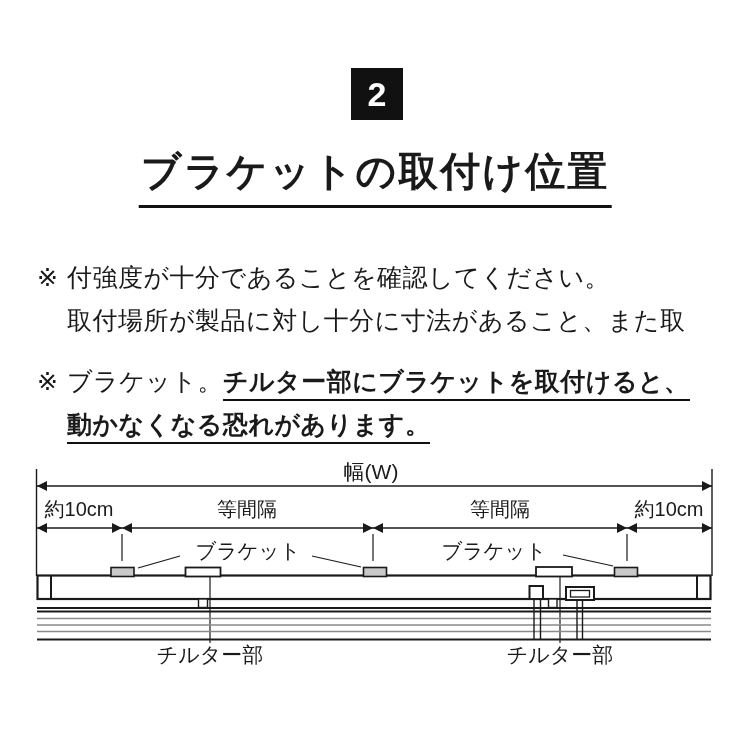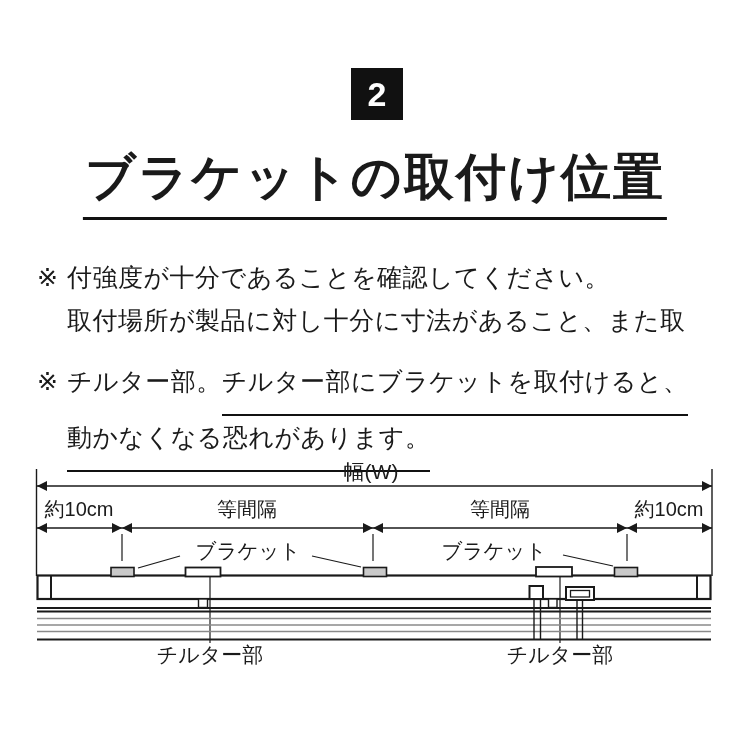--- a/index.html
+++ b/index.html
@@ -8,32 +8,32 @@
     font-family:"Liberation Sans","DejaVu Sans",sans-serif;color:#1a1a1a;
     overflow:hidden;
   }
   .step-badge{
     position:absolute;left:351px;top:68px;width:52px;height:52px;
     background:#111111;color:#ffffff;display:flex;align-items:center;justify-content:center;
     font-size:34px;font-weight:bold;
   }
   .page-title{
     position:absolute;top:144px;left:50%;transform:translateX(-50%);
-    font-size:50px;font-weight:bold;letter-spacing:2px;white-space:nowrap;
+    font-size:40px;font-weight:bold;letter-spacing:2px;white-space:nowrap;
     border-bottom:3px solid #111;padding:0 2px 6px 2px;
   }
   .notes{position:absolute;left:37px;top:256px;width:680px;}
   .note{display:flex;margin-bottom:18px;}
   .note .marker{width:30px;flex:0 0 30px;font-size:25px;line-height:43px;}
   .note .note-text{font-size:25px;line-height:43px;letter-spacing:0.5px;}
   .bold-warn{
-    font-weight:normal;
+    font-weight:bold;
     display:inline-block;
     border-bottom:2.5px solid #111;
-    padding-bottom:16px;line-height:34px;
+    padding-bottom:1px;line-height:34px;
   }
   .diagram{position:absolute;left:0;top:450px;width:750px;height:250px;}
   svg text{font-family:"Liberation Sans","DejaVu Sans",sans-serif;fill:#1a1a1a;}
 </style>
 </head>
 <body>
 
 <div class="step-badge">
   <span>2</span>
 </div>
@@ -44,21 +44,21 @@
   <div class="note">
     <span class="marker">※</span>
     <div class="note-text">
       <div>付強度が十分であることを確認してください。</div>
       <div>取付場所が製品に対し十分に寸法があること、また取</div>
     </div>
   </div>
   <div class="note">
     <span class="marker">※</span>
     <div class="note-text">
-      <div><span>チルター部。</span><span class="bold-warn">チルター部にブラケットを取付けると、</span></div>
+      <div><span>ブラケット。</span><span class="bold-warn">チルター部にブラケットを取付けると、</span></div>
       <div><span class="bold-warn">動かなくなる恐れがあります。</span></div>
     </div>
   </div>
 </div>
 
 <div class="diagram">
 <svg width="750" height="250" viewBox="0 450 750 250">
   <defs>
     <marker id="ah" viewBox="0 0 10 10" refX="10" refY="5" markerWidth="13" markerHeight="10" orient="auto-start-reverse" markerUnits="userSpaceOnUse">
       <path d="M0,0 L10,5 L0,10 Z" fill="#1a1a1a"></path>

